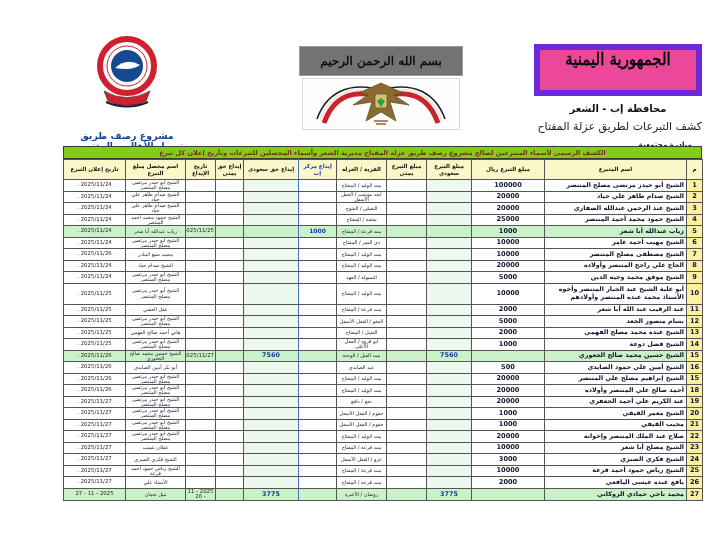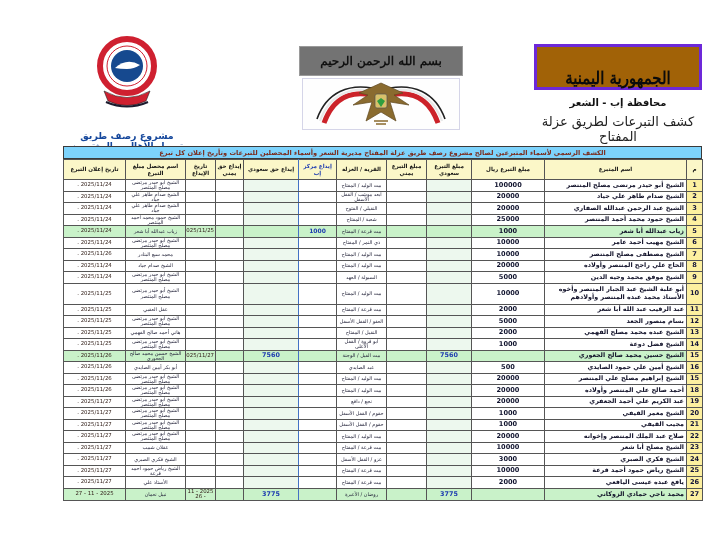--- a/index.html
+++ b/index.html
@@ -14,28 +14,28 @@
 
   
   .bismillah-box{position:absolute;left:299px;top:46px;width:162px;height:28px;border:1px solid #9a9a9a;
     display:flex;align-items:center;justify-content:center;background:#737373;}
   .bismillah-box span{font-family:"DejaVu Serif",serif;font-weight:bold;font-size:12px;color:#111;direction:rtl;}
   .emblem-box{position:absolute;left:302px;top:78px;width:156px;height:50px;border:1px solid #d5d5e8;background:#fefefe;
     display:flex;align-items:center;justify-content:center;}
 
   
   .gov-block{position:absolute;left:534px;top:44px;width:168px;text-align:center;direction:rtl;}
-  .calli-box{border:3px solid #6d28d9;height:40px;display:flex;align-items:flex-end;justify-content:center;background:#a16207;}
+  .calli-box{border:6px solid #6d28d9;height:40px;display:flex;align-items:flex-start;justify-content:center;background:#ec4899;}
   .calli-box span{font-family:"DejaVu Serif",serif;font-weight:bold;font-size:15px;color:#0b0b0b;transform:scaleY(1.15);}
   .gov-name{font-weight:bold;font-size:10px;color:#111;margin-top:7px;}
-  .gov-sub{font-size:13px;color:#222;margin-top:6px;}
+  .gov-sub{font-size:11px;color:#222;margin-top:6px;text-align:right;}
   .gov-init{font-size:7.2px;font-weight:bold;color:#111;margin-top:7px;display:flex;justify-content:space-between;padding:0 10px 0 18px;}
 
   
-  .title-band{position:absolute;left:63px;top:146px;width:639px;height:13px;background:#7dd3fc;border:1px solid #3a3a3a;
+  .title-band{position:absolute;left:63px;top:146px;width:639px;height:13px;background:#84cc16;border:1px solid #3a3a3a;
     box-sizing:border-box;display:flex;align-items:center;justify-content:center;}
   .title-band span{direction:rtl;font-size:6.6px;font-weight:bold;color:#7c2d1e;white-space:nowrap;}
 
   
   .tbl-wrap{position:absolute;left:63px;top:159px;width:639px;}
   table{border-collapse:collapse;table-layout:fixed;width:639px;direction:rtl;border:1.5px solid #222;}
   th,td{border:1px solid #555;box-sizing:border-box;overflow:hidden;padding:0 1px;vertical-align:middle;}
   th{background:#fbf7c8;font-size:5.6px;font-weight:bold;color:#111;height:20px;line-height:1.15;text-align:center;}
   td{font-size:6px;height:11.5px;line-height:1.05;text-align:center;color:#1c1c30;background:#fff;}
   td.name{font-size:6.4px;text-align:right;padding-right:2px;font-weight:bold;color:#101028;}

